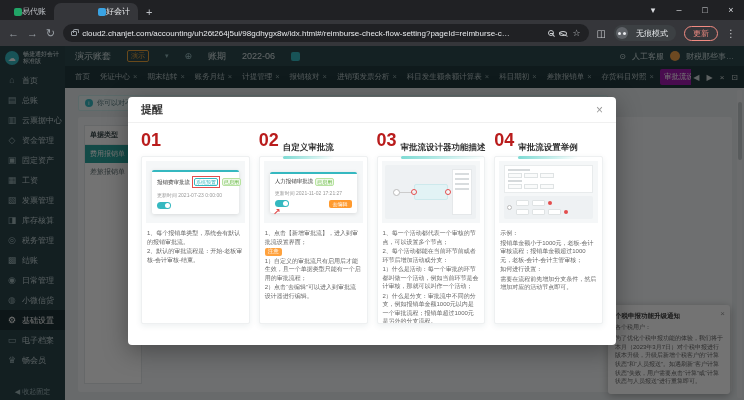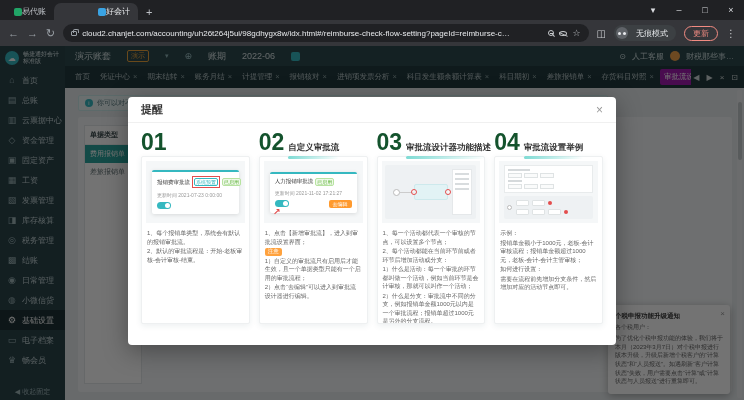--- a/index.html
+++ b/index.html
@@ -82,21 +82,21 @@
 
   .dim{position:absolute;inset:0;background:rgba(0,0,0,.55);z-index:5;}
 
   
   .modal{position:absolute;left:128px;top:51px;width:488px;height:248px;background:#fff;border-radius:4px;box-shadow:0 6px 24px rgba(0,0,0,.35);z-index:10;display:flex;flex-direction:column;}
   .modal-hd{height:26px;flex:none;display:flex;align-items:center;justify-content:space-between;padding:0 13px;border-bottom:1px solid #f0f0f0;font-size:11px;font-weight:bold;color:#333;}
   .mclose{color:#999;font-size:12px;font-weight:normal;}
   .modal-bd{flex:1;display:grid;grid-template-columns:repeat(4,1fr);gap:9px;padding:9px 13px 0;}
   .step{min-width:0;}
   .step-head{display:flex;align-items:flex-start;gap:4px;height:24px;}
-  .step-num{font-size:23px;font-weight:bold;color:#14532d;line-height:0.95;}
+  .step-num{font-size:18px;font-weight:bold;color:#b91c1c;line-height:0.95;}
   .step-ttl-wrap{padding-top:4px;min-width:0;}
   .step-ttl{font-size:8.5px;font-weight:bold;color:#333;white-space:nowrap;}
   .step-underline{display:block;height:3px;background:linear-gradient(90deg,#7edbd4,rgba(126,219,212,0));border-radius:2px;margin-top:2px;}
   .step-card{border:1px solid #eef0f1;box-shadow:0 2px 6px rgba(31,68,77,.08);background:#fff;height:168px;overflow:hidden;display:flex;flex-direction:column;border-radius:2px;}
   .shot{height:62px;flex:none;background:#f5f7f8;display:flex;align-items:center;justify-content:center;position:relative;margin:4px;gap:3px;}
   .shot.col{flex-direction:column;}
   .desc{padding:2px 5px 4px;font-size:6px;line-height:1.42;color:#666;}
   .dline{margin:0 0 1px;}
   .notice{display:inline-block;background:#ffa23e;color:#fff;border-radius:2px;padding:0 3px;font-size:5.5px;margin:1px 0;}
   .notice:empty{display:none;}

